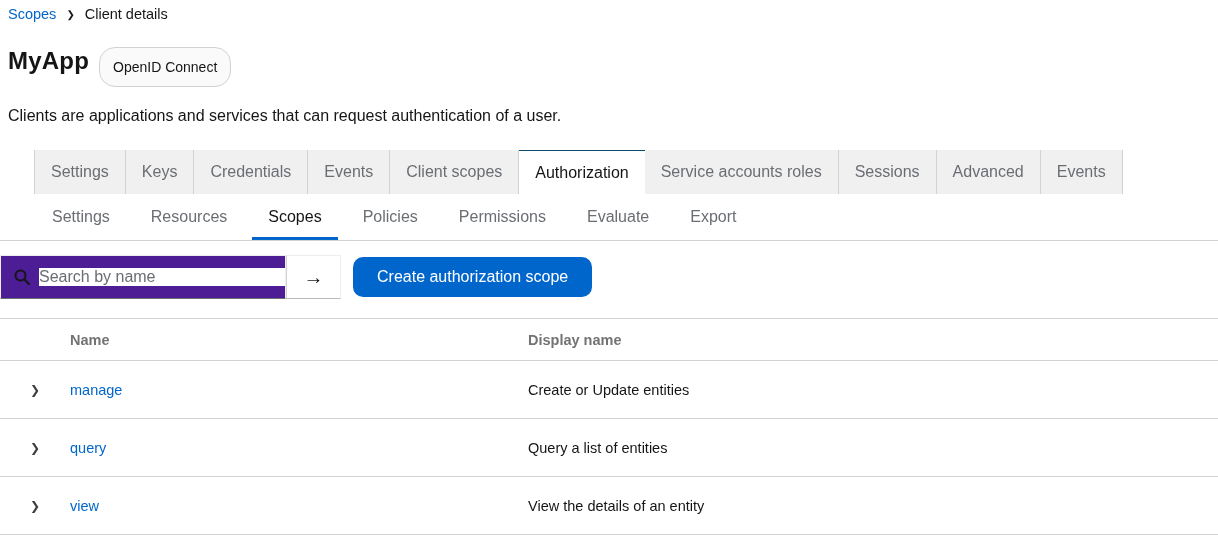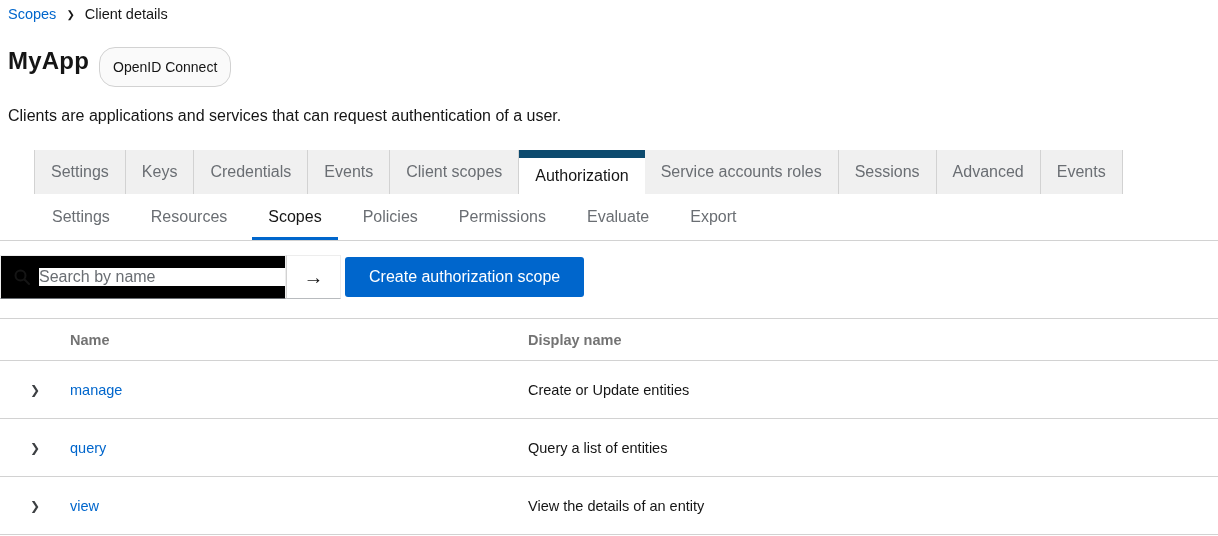--- a/index.html
+++ b/index.html
@@ -29,54 +29,54 @@
   
   .tabs-main { margin-top: 25px; padding-left: 34px; display: flex; height: 44px; }
   .tab {
     display: flex; align-items: center; padding: 0 16px; font-size: 16px;
     background: #f0f0f0; color: #6a6e73; cursor: pointer; white-space: nowrap;
     border-right: 1px solid #d2d2d2;
   }
   .tab:first-child { border-left: 1px solid #d2d2d2; }
   .tab.active {
     background: #ffffff; color: #151515; border-right: none;
-    border-top: 8px solid #0c4a6e; padding-top: 0;
+    border-top: 1px solid #0c4a6e; padding-top: 0;
   }
 
   
   .tabs-sub { height: 47px; border-bottom: 1px solid #d2d2d2; padding-left: 36px; display: flex; }
   .subtab {
     display: flex; align-items: center; padding: 0 16px; margin-right: 9px;
     font-size: 16px; color: #6a6e73; cursor: pointer; white-space: nowrap;
     border-bottom: 3px solid transparent; padding-top: 3px;
   }
   .subtab.active { color: #151515; border-bottom: 3px solid #0066cc; }
 
   
   .toolbar { margin-top: 14px; display: flex; align-items: stretch; height: 44px; }
   .search-group { display: flex; width: 341px; }
   .search-box {
     flex: 1; display: flex; align-items: center; gap: 9px; padding-left: 13px;
-    border: 1px solid #ededed; border-bottom: 1px solid #6a6e73; background: #000000;
+    border: 1px solid #ededed; border-bottom: 1px solid #6a6e73; background: #4c1d95;
   }
   .search-box svg { flex: 0 0 auto; }
   .search-box input {
     border: none; outline: none; font-size: 16px; width: 100%;
     font-family: "Liberation Sans", "DejaVu Sans", sans-serif; color: #151515;
   }
   .search-box input::placeholder { color: #6a6e73; opacity: 1; }
   .search-arrow-btn {
     width: 55px; display: flex; align-items: center; justify-content: center;
     background: #fff; border: 1px solid #ededed; border-left: 1px solid #d2d2d2;
     border-bottom: 1px solid #b8bbbe; font-size: 20px; font-weight: 700; color: #151515;
     cursor: pointer;
   }
   .create-btn {
-    margin-left: 4px; align-self: center; height: 40px; padding: 0 24px;
-    background: #0066cc; color: #ffffff; border: none; border-radius: 3px;
+    margin-left: 12px; align-self: center; height: 40px; padding: 0 24px;
+    background: #0066cc; color: #ffffff; border: none; border-radius: 10px;
     font-size: 16px; font-family: "Liberation Sans", "DejaVu Sans", sans-serif; cursor: pointer;
   }
 
   
   .scopes-table { width: 100%; border-collapse: collapse; margin-top: 19px; }
   .scopes-table thead tr { border-top: 1px solid #d2d2d2; border-bottom: 1px solid #d2d2d2; height: 42px; }
   .scopes-table th { text-align: left; font-size: 14.5px; font-weight: 700; color: #737373; }
   .scopes-table tbody tr { height: 58px; border-bottom: 1px solid #d2d2d2; }
   .col-toggle { width: 70px; }
   .col-name { width: 458px; }

